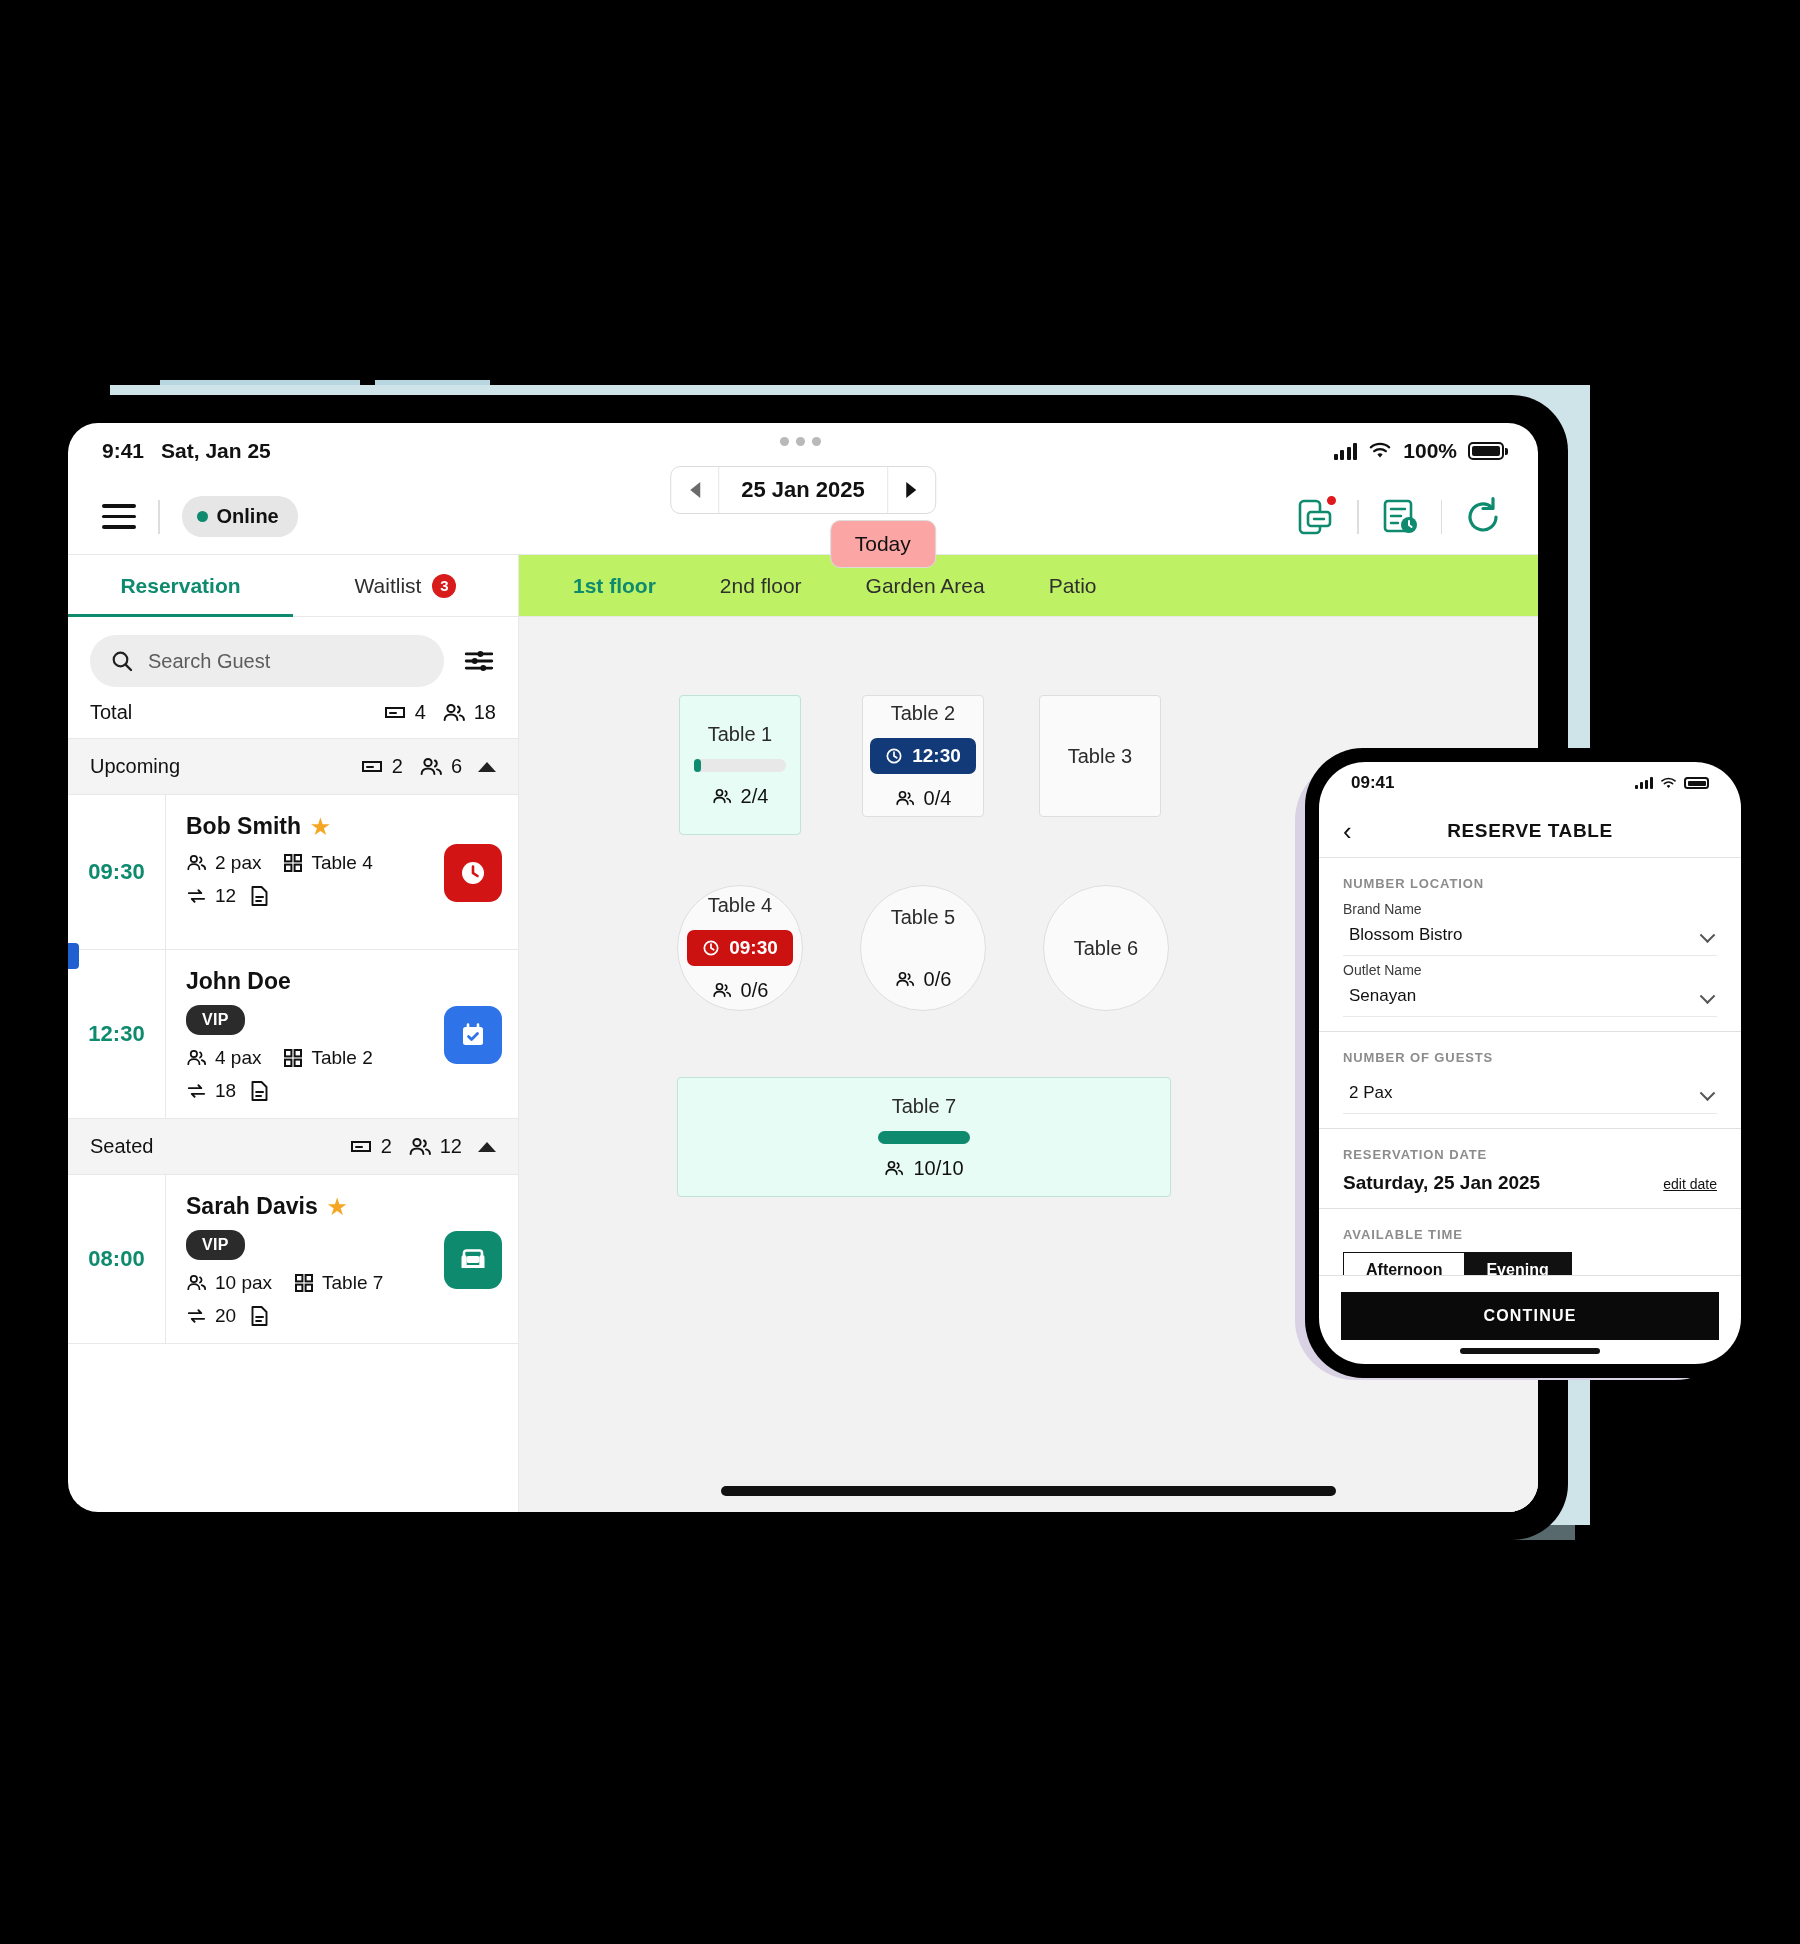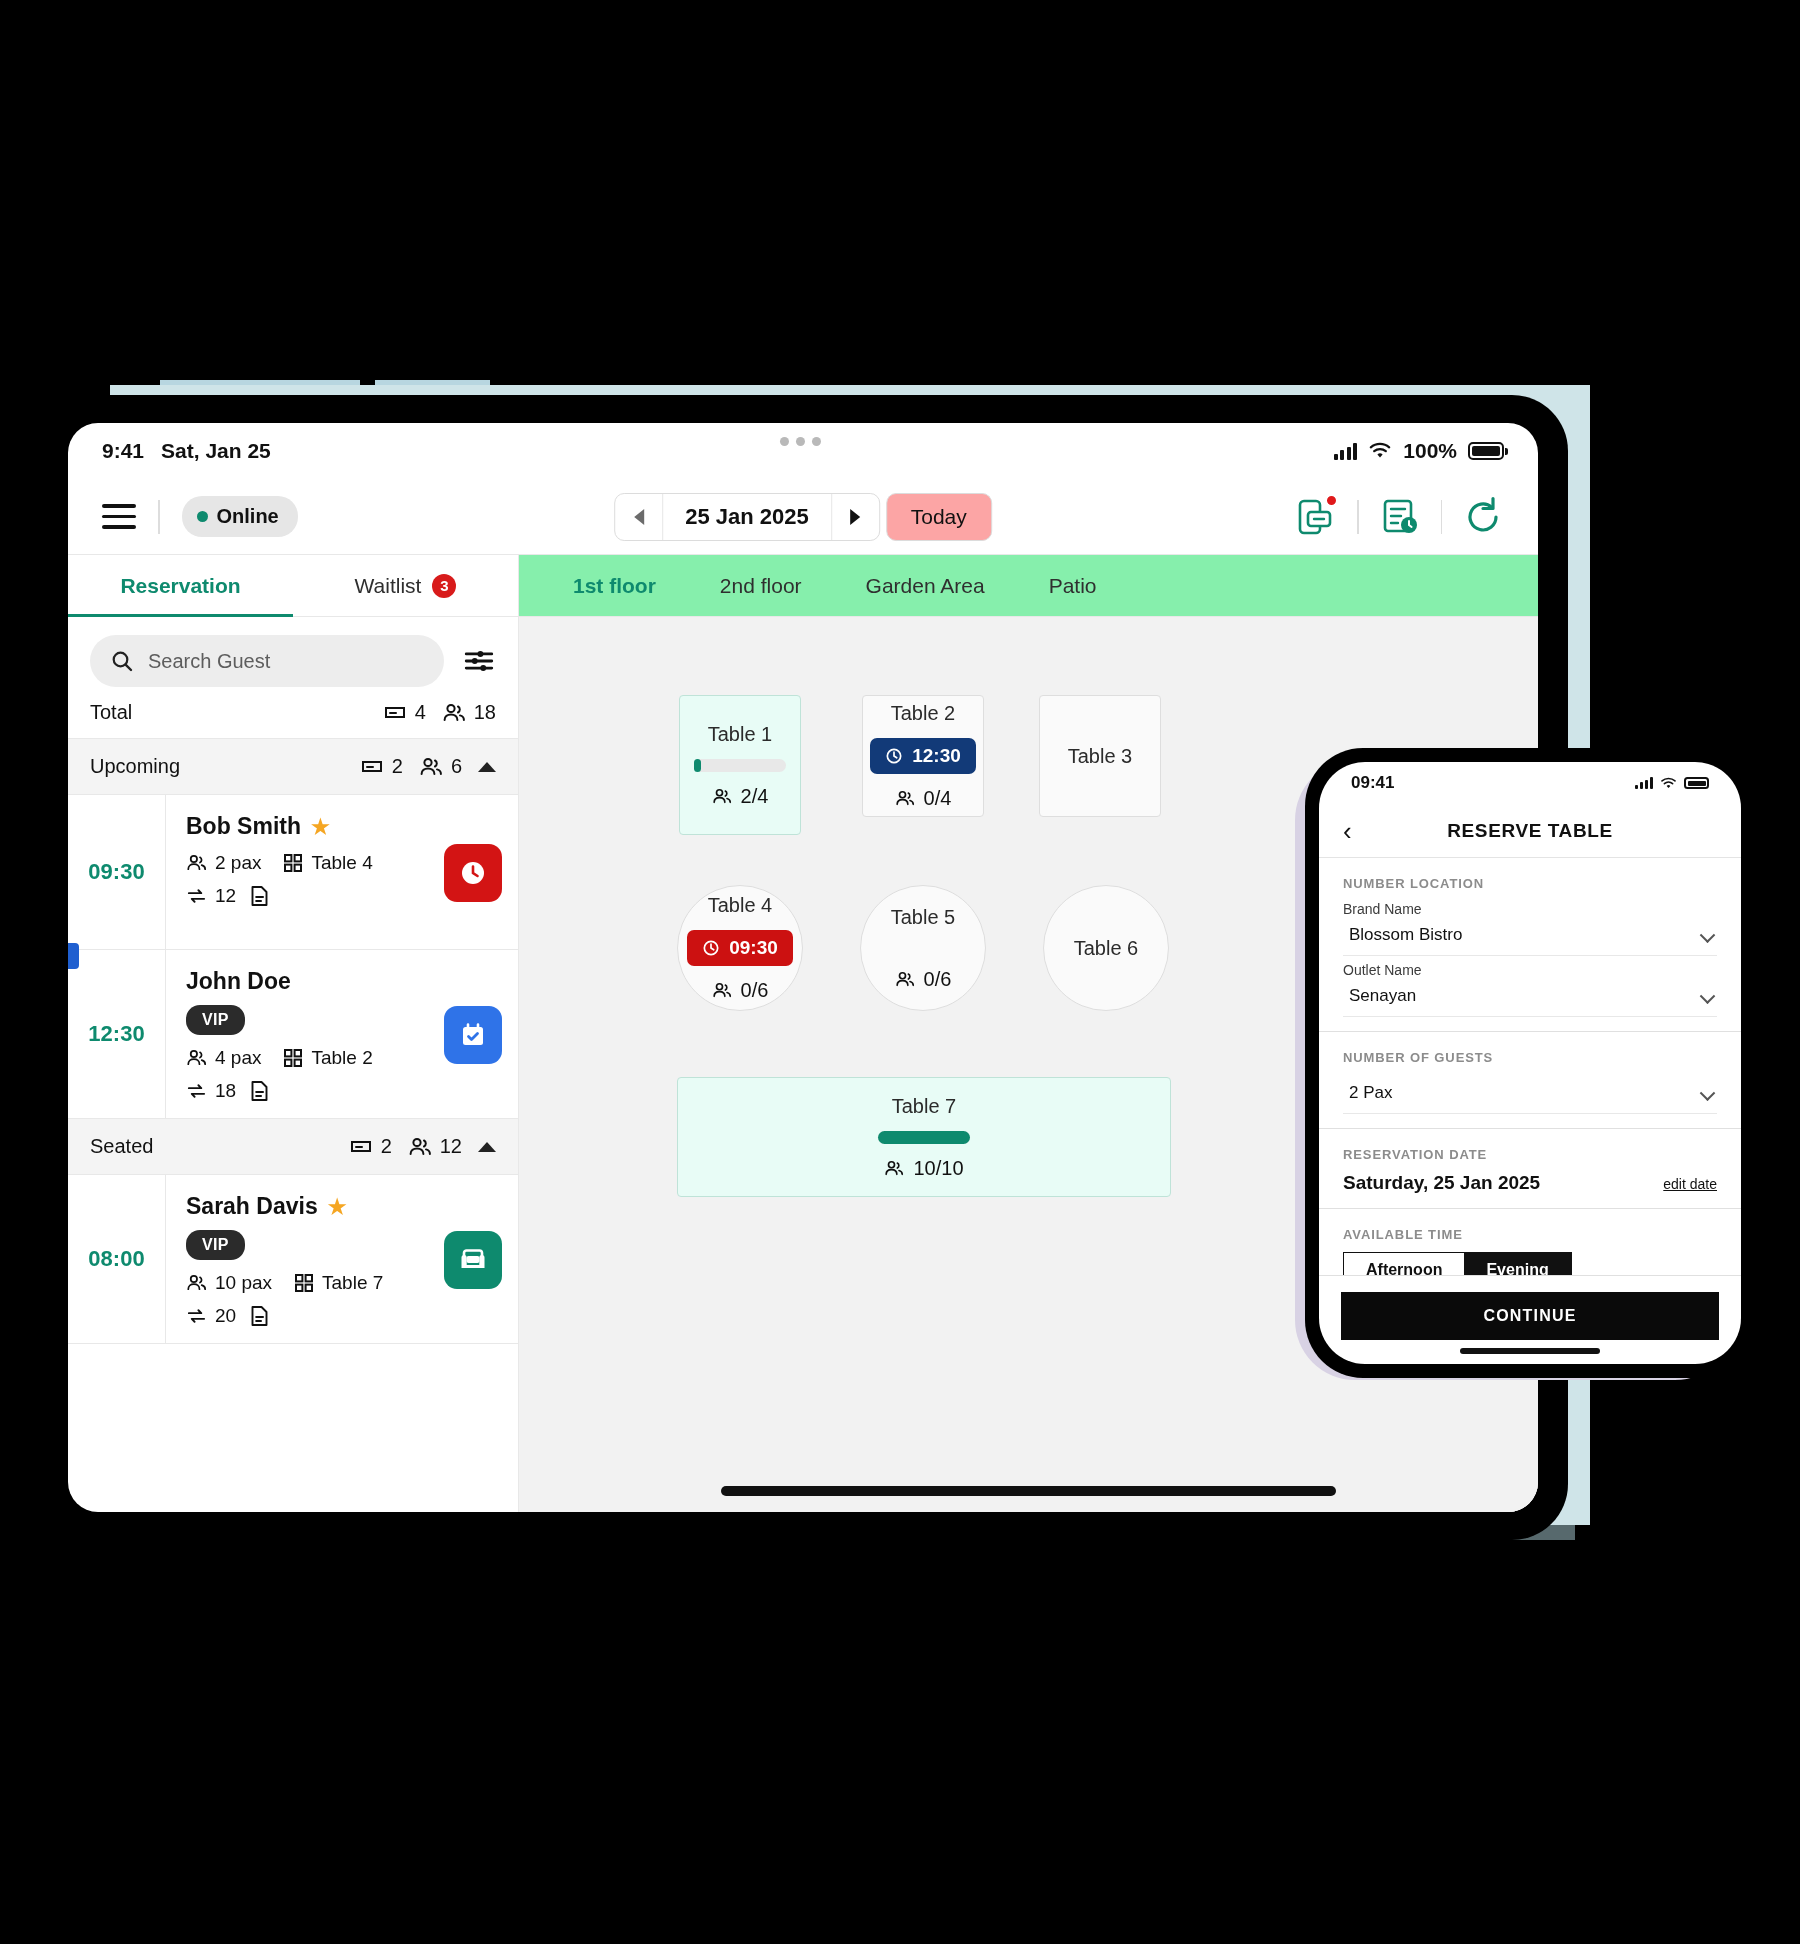--- a/index.html
+++ b/index.html
@@ -55,21 +55,21 @@
   .hamburger b { display:block; height:3.5px; background:#111; border-radius:2px; }
   .vdiv { width:1.5px; height:34px; background:#ddd; }
   .online-pill {
     background:#e6e6e6; border-radius:20px; padding:9px 19px 9px 15px;
     font-size:20px; font-weight:600; color:#111; display:flex; align-items:center; gap:9px;
   }
   .dot-green { width:11px; height:11px; border-radius:50%; background:#0e8a6e; }
 
   .date-nav {
     position:absolute; left:50%; transform:translateX(-50%);
-    display:flex; align-items:flex-start; gap:6px;
+    display:flex; align-items:flex-end; gap:6px;flex-direction:column;
   }
   .date-group {
     display:flex; align-items:center; border:1px solid #dcdcdc; border-radius:10px; overflow:hidden; background:#fff;
   }
   .date-arrow { width:48px; height:46px; display:flex; align-items:center; justify-content:center; cursor:pointer; }
   .date-arrow.l { border-right:1px solid #e6e6e6; }
   .date-arrow.r { border-left:1px solid #e6e6e6; }
   .tri-l { width:0;height:0;border-top:8px solid transparent;border-bottom:8px solid transparent;border-right:10px solid #6b6b6b; }
   .tri-r { width:0;height:0;border-top:8px solid transparent;border-bottom:8px solid transparent;border-left:10px solid #111; }
   .date-text { padding:0 22px; font-size:22px; font-weight:600; color:#111; line-height:46px; }
@@ -137,21 +137,21 @@
   .meta-i { display:flex; align-items:center; gap:8px; }
   .act-btn {
     width:58px; height:58px; border-radius:13px; display:flex; align-items:center; justify-content:center;
     align-self:center; cursor:pointer; flex-shrink:0;
   }
   .act-red { background:#d31414; }
   .act-blue { background:#2f73e8; }
   .act-teal { background:#0e8a6e; }
 
   
-  .floor-tabs { height:62px; display:flex; align-items:center; gap:0; background:#86efac; border-bottom:1px solid #e8e8e8; padding-left:22px; }
+  .floor-tabs { height:62px; display:flex; align-items:center; gap:0; background:#bef264; border-bottom:1px solid #e8e8e8; padding-left:22px; }
   .floor-tab { padding:0 32px; font-size:21px; color:#2f2f2f; line-height:62px; cursor:pointer; }
   .floor-tab.active { color:#0e8a6e; font-weight:700; }
 
   .floor-canvas { flex:1; position:relative; background:#f2f2f2; overflow:hidden; }
   .tbl { position:absolute; background:#fafafa; border:1px solid #dedede; display:flex; flex-direction:column; align-items:center; justify-content:center; gap:13px; }
   .tbl.sq { border-radius:4px; }
   .tbl.circle { border-radius:50%; }
   .tbl.occupied { background:#e8fcf6; border-color:#bfe3d8; }
   .tbl-name { font-size:20px; color:#2b2b2b; }
   .tbl-cap { display:flex; align-items:center; gap:9px; font-size:20px; color:#111; }

